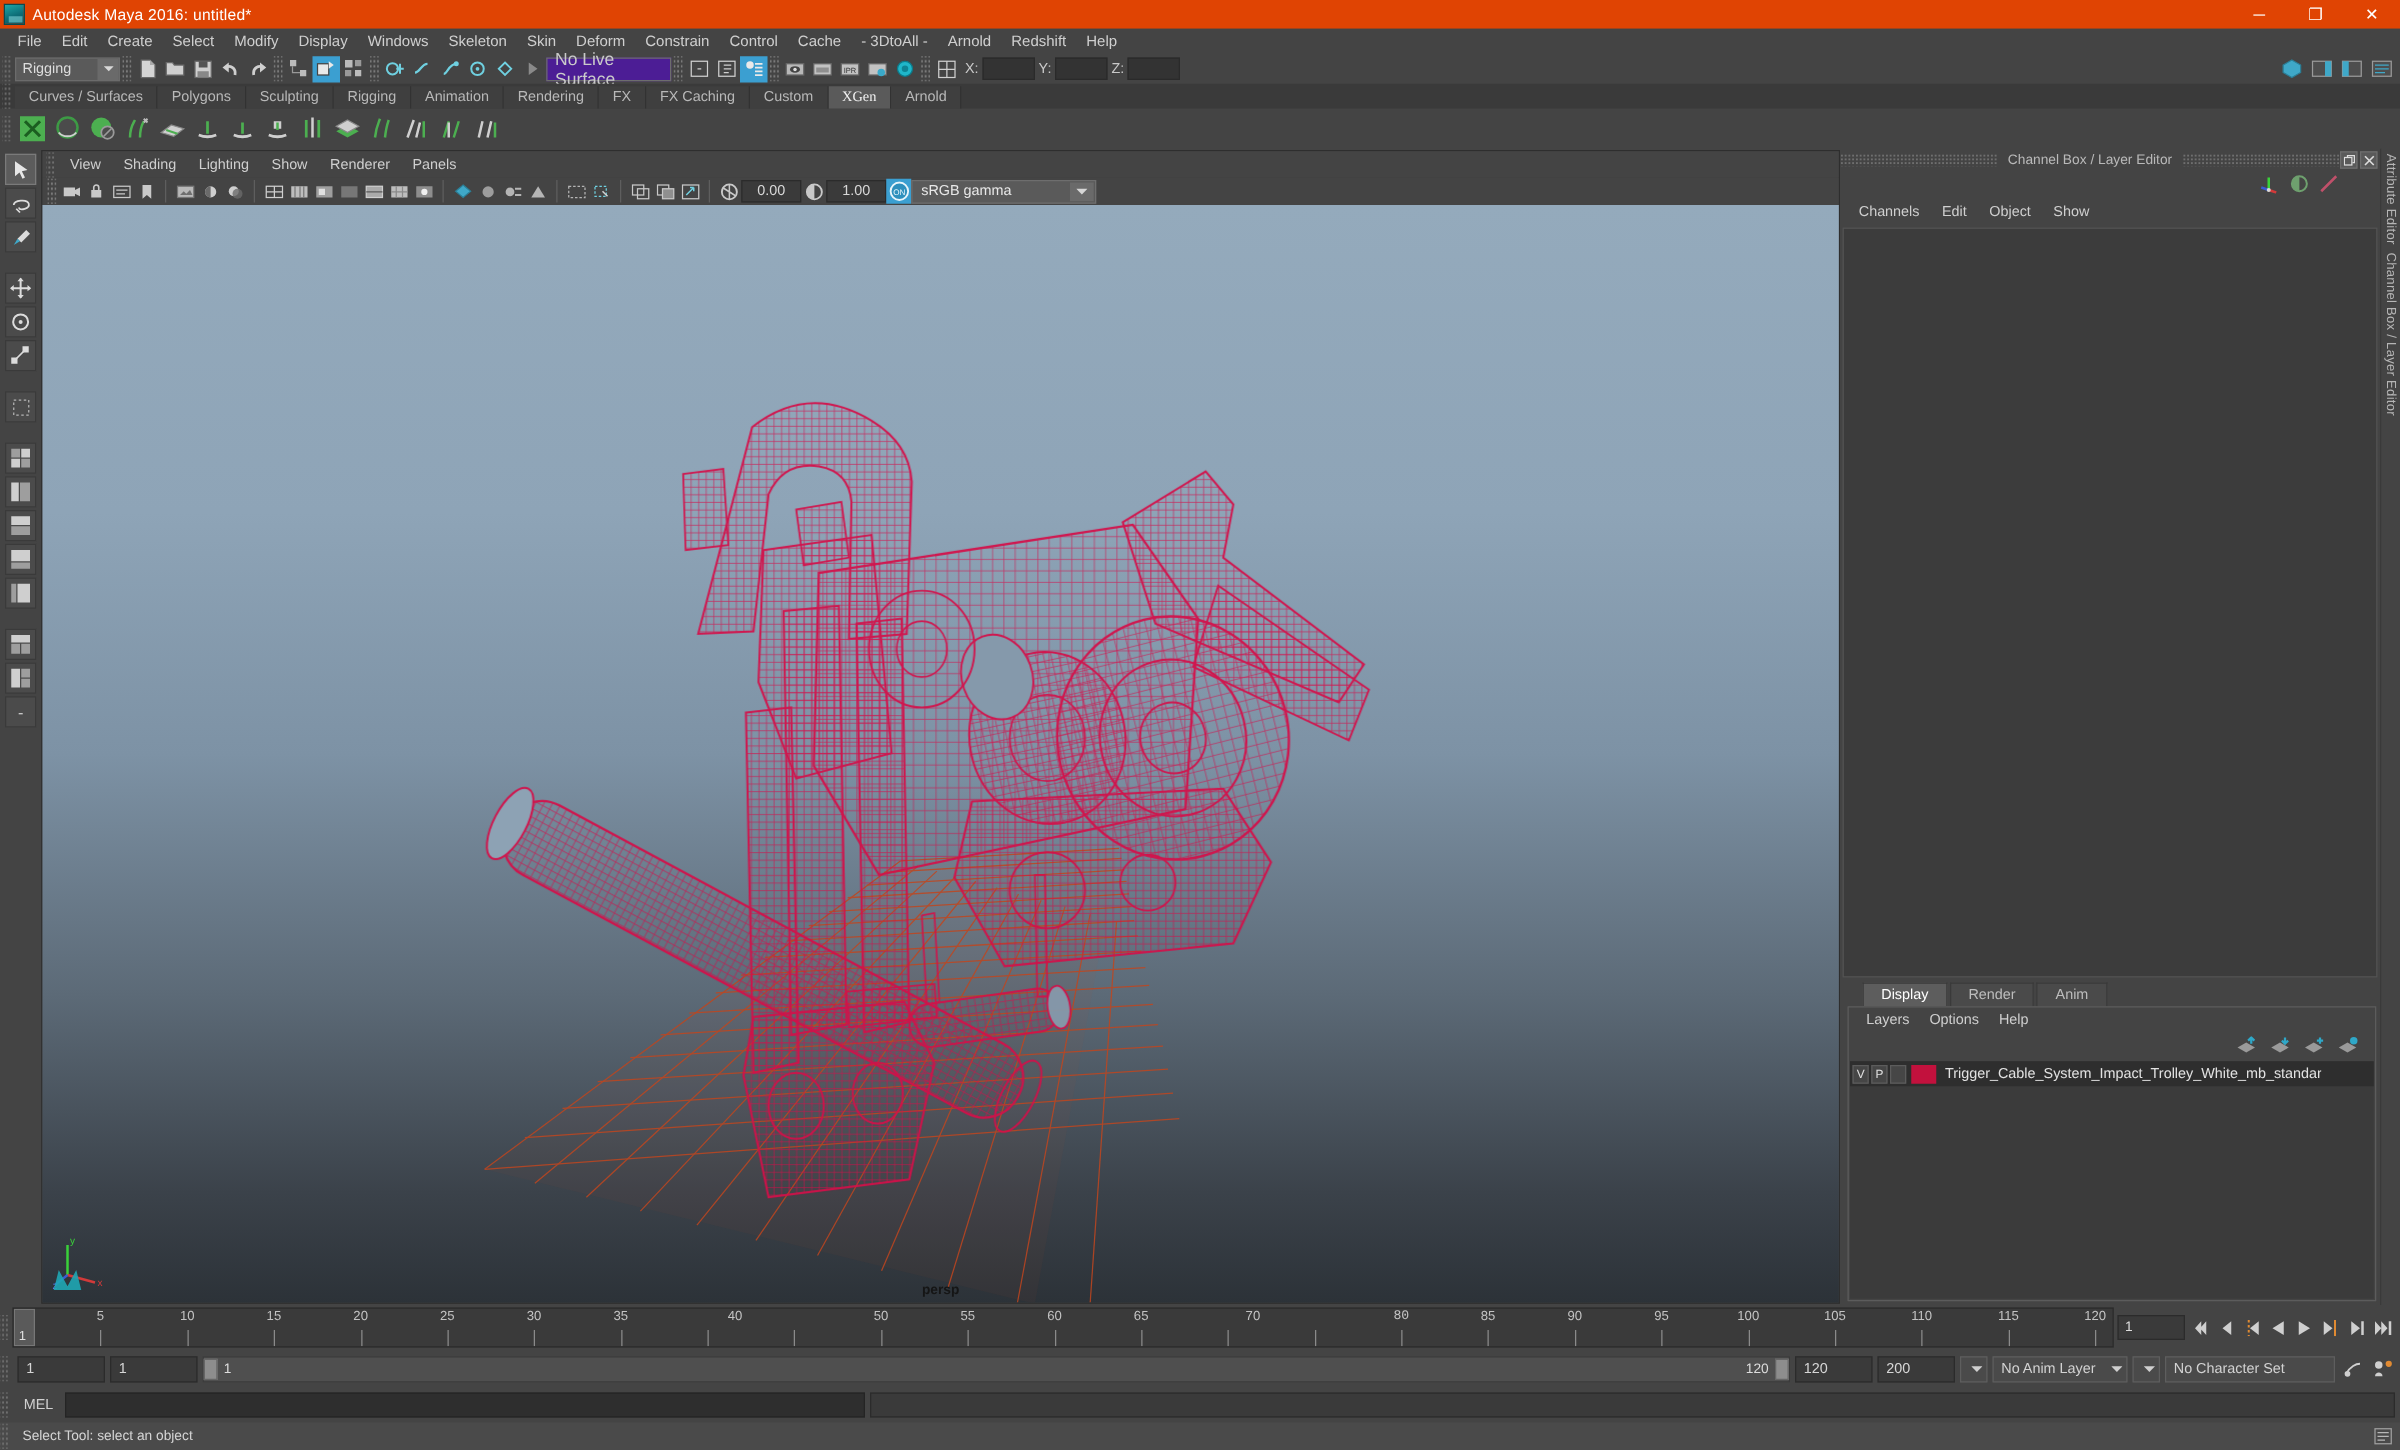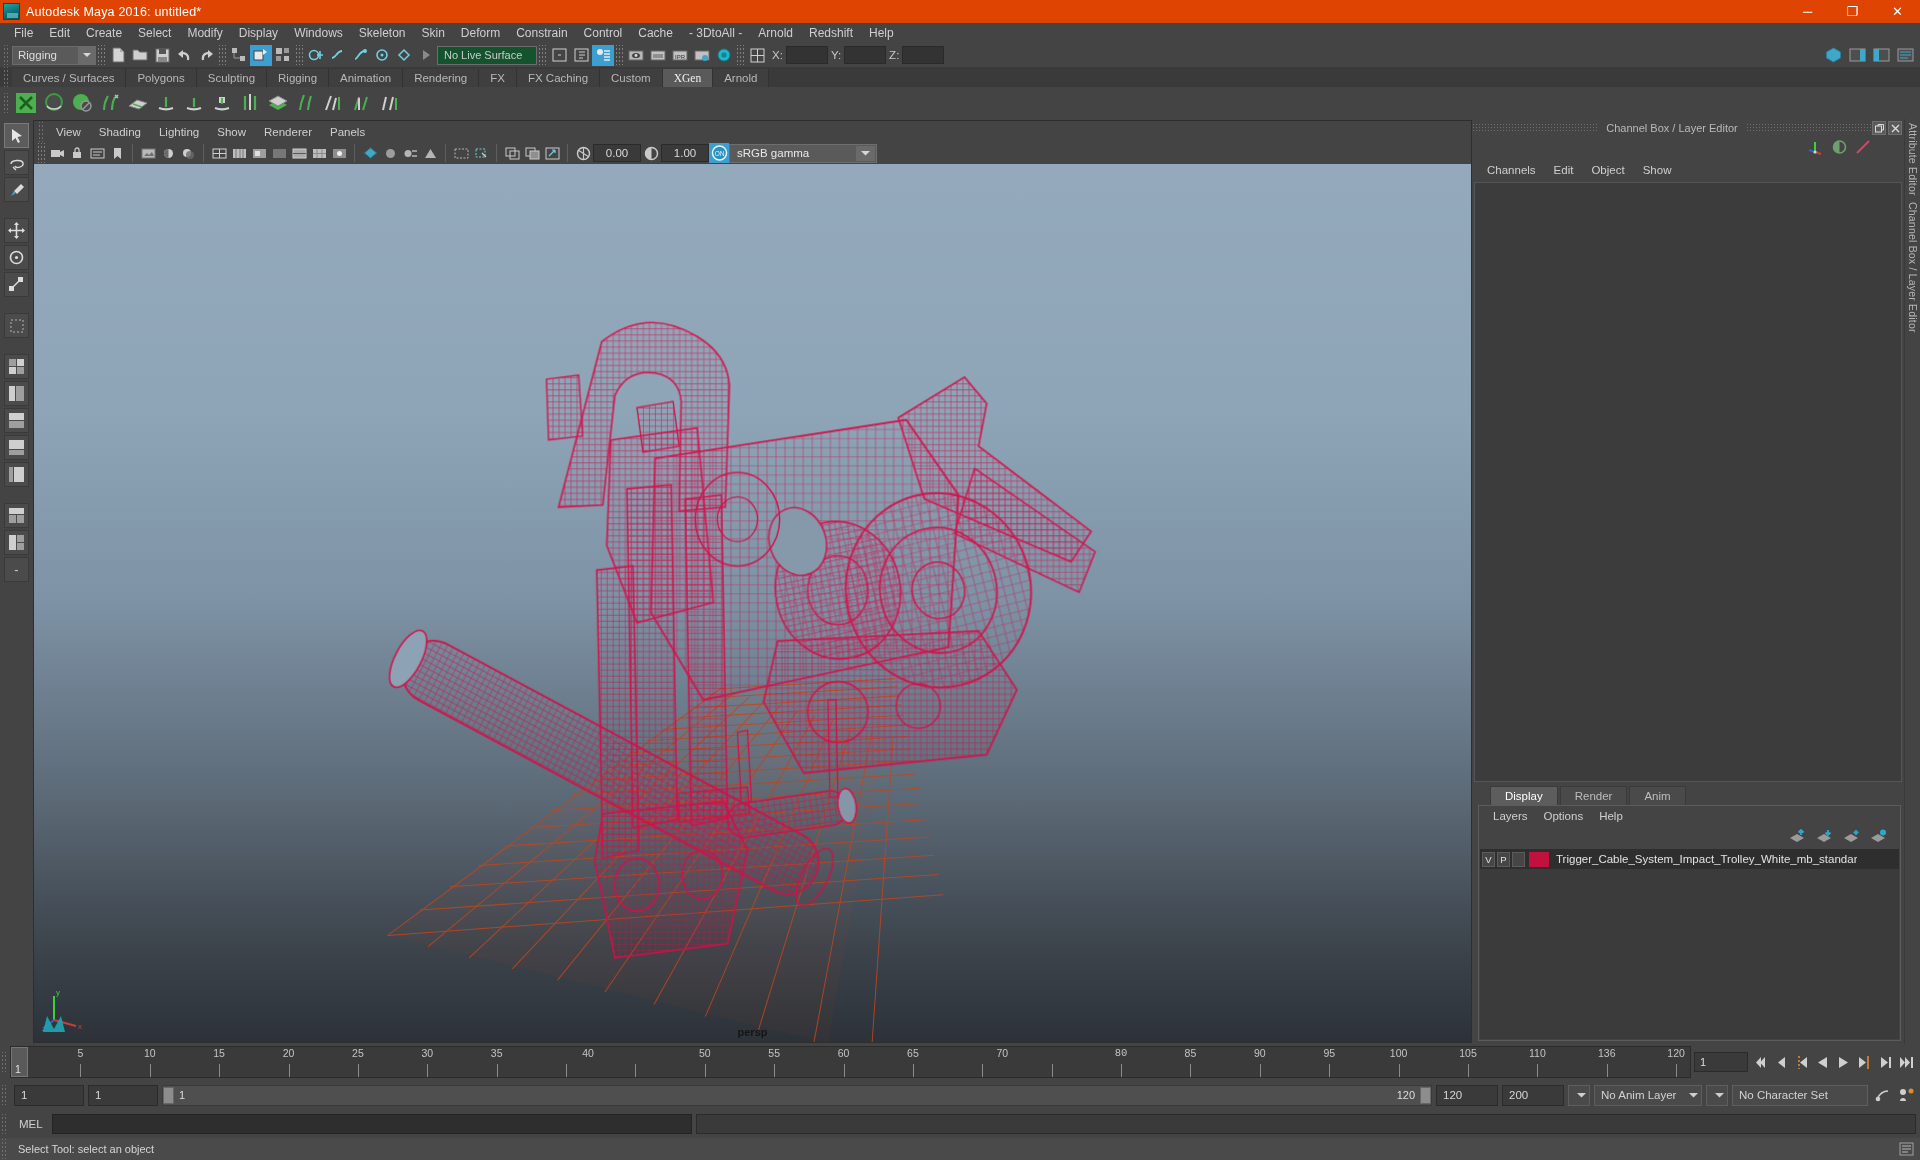--- a/index.html
+++ b/index.html
@@ -31,21 +31,21 @@
     background-size:3px 4px; background-position:1px 2px; opacity:.85; }
   .sl-combo { width:84px; height:19px; background:#5a5a5a; border:1px solid #6b6b6b; display:flex; align-items:center; font-size:11.5px; color:#ddd; padding-left:5px; position:relative; }
   .sl-combo .arrow { position:absolute; right:0; top:0; width:17px; height:17px; background:#6a6a6a; display:flex; align-items:center; justify-content:center; }
   .sep { width:1px; height:18px; background:#5e5e5e; margin:0 5px; flex:0 0 1px; }
   .sep-dot { width:7px; height:20px; flex:0 0 7px; margin:0 2px;
     background-image:radial-gradient(circle, #808080 0.8px, transparent 1px);
     background-size:3px 4px; background-position:2px 2px; }
   .ibtn { width:22px; height:21px; display:flex; align-items:center; justify-content:center; flex:0 0 22px; }
   .ibtn.on { background:#3b9fd1; }
   .ibtn svg { display:block; }
-  .livefield { width:100px; height:19px; background:#14532d; border:1px solid #6d6d6d; font-size:11px; color:#cacaca; display:flex; align-items:center; padding-left:6px; }
+  .livefield { width:100px; height:19px; background:#4c1d95; border:1px solid #6d6d6d; font-size:14px; color:#cacaca; display:flex; align-items:center; padding-left:6px; }
   .xyz { display:flex; align-items:center; gap:3px; margin-left:4px; }
   .xyz label { font-size:11.5px; color:#c9c9c9; }
   .xyzfield { width:42px; height:18px; background:#333; border:1px solid #2a2a2a; }
   .sl-right { margin-left:auto; display:flex; align-items:center; padding-right:4px; gap:2px; }
 
   
   .shelftabs { height:20px; background:#3a3a3a; display:flex; align-items:flex-end; flex:0 0 20px; padding-left:2px; }
   .stab { height:18px; padding:0 11px; line-height:18px; font-size:11.5px; color:#b8b8b8; background:#3f3f3f; border-right:1px solid #323232; white-space:nowrap; }
   .stab.active { background:#5a5a5a; color:#f0f0f0;font-family:Liberation Serif, serif; }
 
@@ -1040,21 +1040,21 @@
           <div class="ts-num" style="left: 74.3802%;">90</div>
           <div class="ts-tick lower" style="left: 74.3802%;"></div>
           <div class="ts-num" style="left: 78.5124%;">95</div>
           <div class="ts-tick lower" style="left: 78.5124%;"></div>
           <div class="ts-num" style="left: 82.6446%;">100</div>
           <div class="ts-tick lower" style="left: 82.6446%;"></div>
           <div class="ts-num" style="left: 86.7769%;">105</div>
           <div class="ts-tick lower" style="left: 86.7769%;"></div>
           <div class="ts-num" style="left: 90.9091%;">110</div>
           <div class="ts-tick lower" style="left: 90.9091%;"></div>
-          <div class="ts-num" style="left: 95.0413%;">136</div>
+          <div class="ts-num" style="left: 95.0413%;">115</div>
           <div class="ts-tick lower" style="left: 95.0413%;"></div>
           <div class="ts-num" style="left: 99.1736%;">120</div>
           <div class="ts-tick lower" style="left: 99.1736%;"></div>
         </div>
     </div>
     <div class="ts-right">
       <div class="ts-field">1</div>
       <div class="pbtn">
         <svg width="15" height="13" viewBox="0 0 15 13">
             <path d="M2 1v11M8 6.5L13 1v11zM4 6.5L9 1v11z" fill="#cfcfcf"></path>

